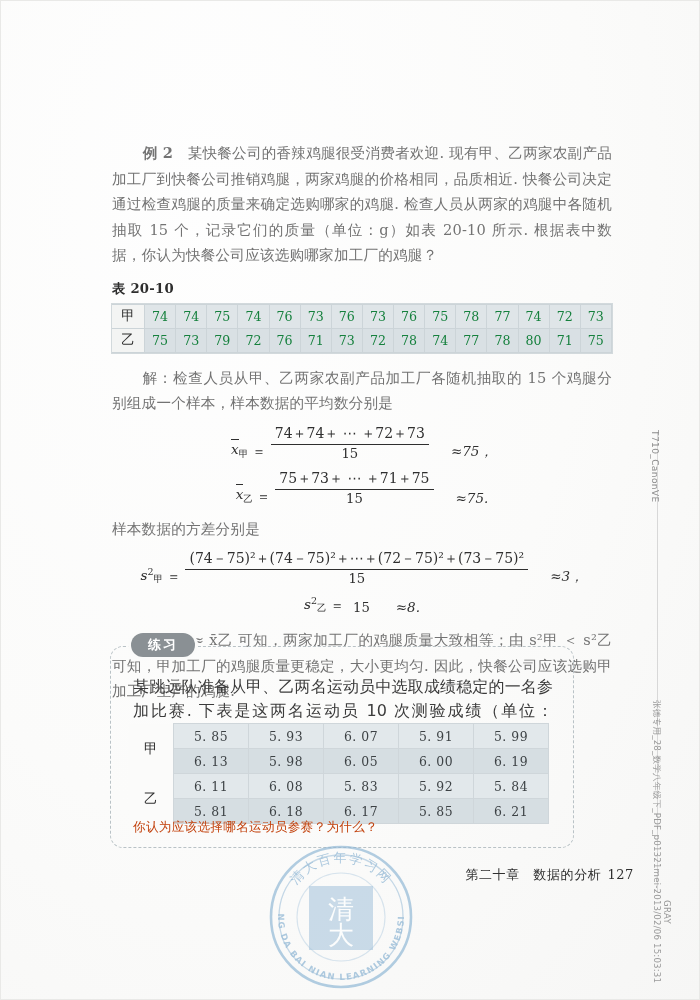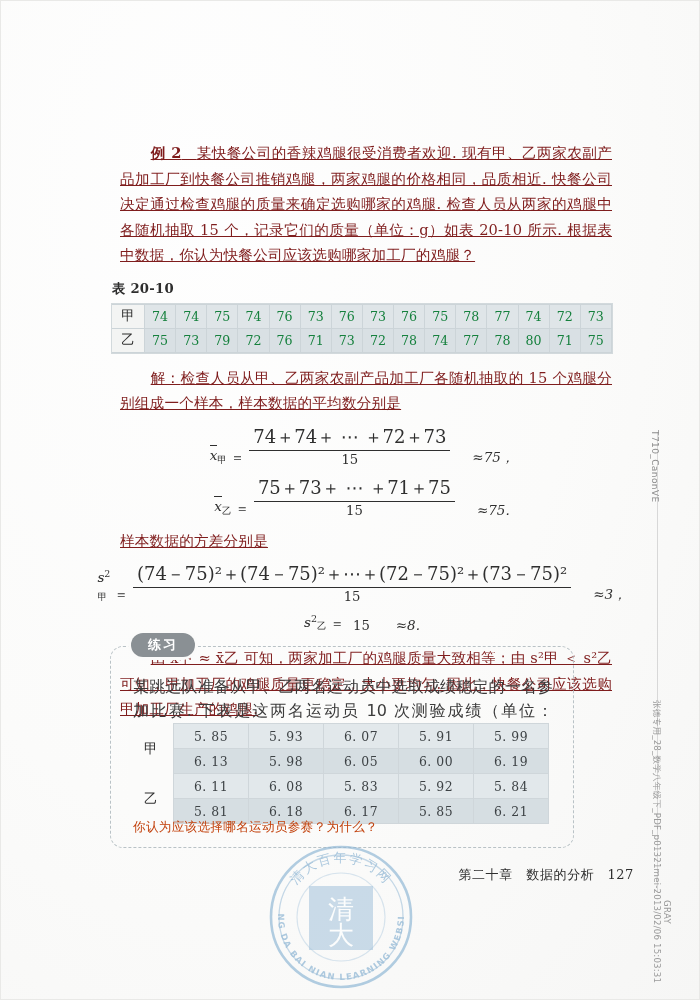--- a/index.html
+++ b/index.html
@@ -35,28 +35,27 @@
 
   
   .content {
     position: absolute;
     left: 112px;
     top: 140px;
     width: 500px;
   }
 
   p.para {
-    margin: 0 0 2px 8px;
+    margin: 0 0 2px 0;
     font-size: 14.6px;
     line-height: 25.5px;
     text-align: justify;
     text-justify: inter-ideograph;
-    color: #7f1d1d;
+    color: #737373;
     letter-spacing: 0.2px;
-    text-decoration: underline;
   }
   p.indent { text-indent: 2.1em; }
 
   .pnum { font-family: "DejaVu Serif", serif; }
 
   
   .tbl-caption {
     margin: 12px 0 6px 0;
     text-align: left;
     font-size: 13.2px;
@@ -129,21 +128,21 @@
   .frac {
     display: inline-flex;
     flex-direction: column;
     align-items: center;
     vertical-align: middle;
     margin: 0 2px;
   }
   .frac .num {
     padding: 0 4px 1px 4px;
     border-bottom: 1.1px solid #2f2f2f;
-    font-size: 18px;
+    font-size: 14px;
     white-space: nowrap;
   }
   .frac .den {
     padding: 1px 4px 0 4px;
     font-size: 13.2px;
   }
   .approx { margin-left: 20px; font-style: italic; }
 
   
   .exercise {
@@ -230,21 +229,21 @@
   
   .footer {
     position: absolute;
     right: 66px;
     top: 866px;
     font-family: "DejaVu Sans", sans-serif;
     font-size: 13px;
     color: #2f2f2f;
     letter-spacing: 0.6px;
   }
-  .footer .pg { font-family: "DejaVu Serif", serif; margin-left: 13px; }
+  .footer .pg { font-family: "DejaVu Serif", serif; margin-left: 6px; }
 
   
   .vtext {
     position: absolute;
     font-family: "DejaVu Sans", sans-serif;
     color: #8d8d8d;
     white-space: nowrap;
     transform-origin: left top;
   }
   .vtext-top {

